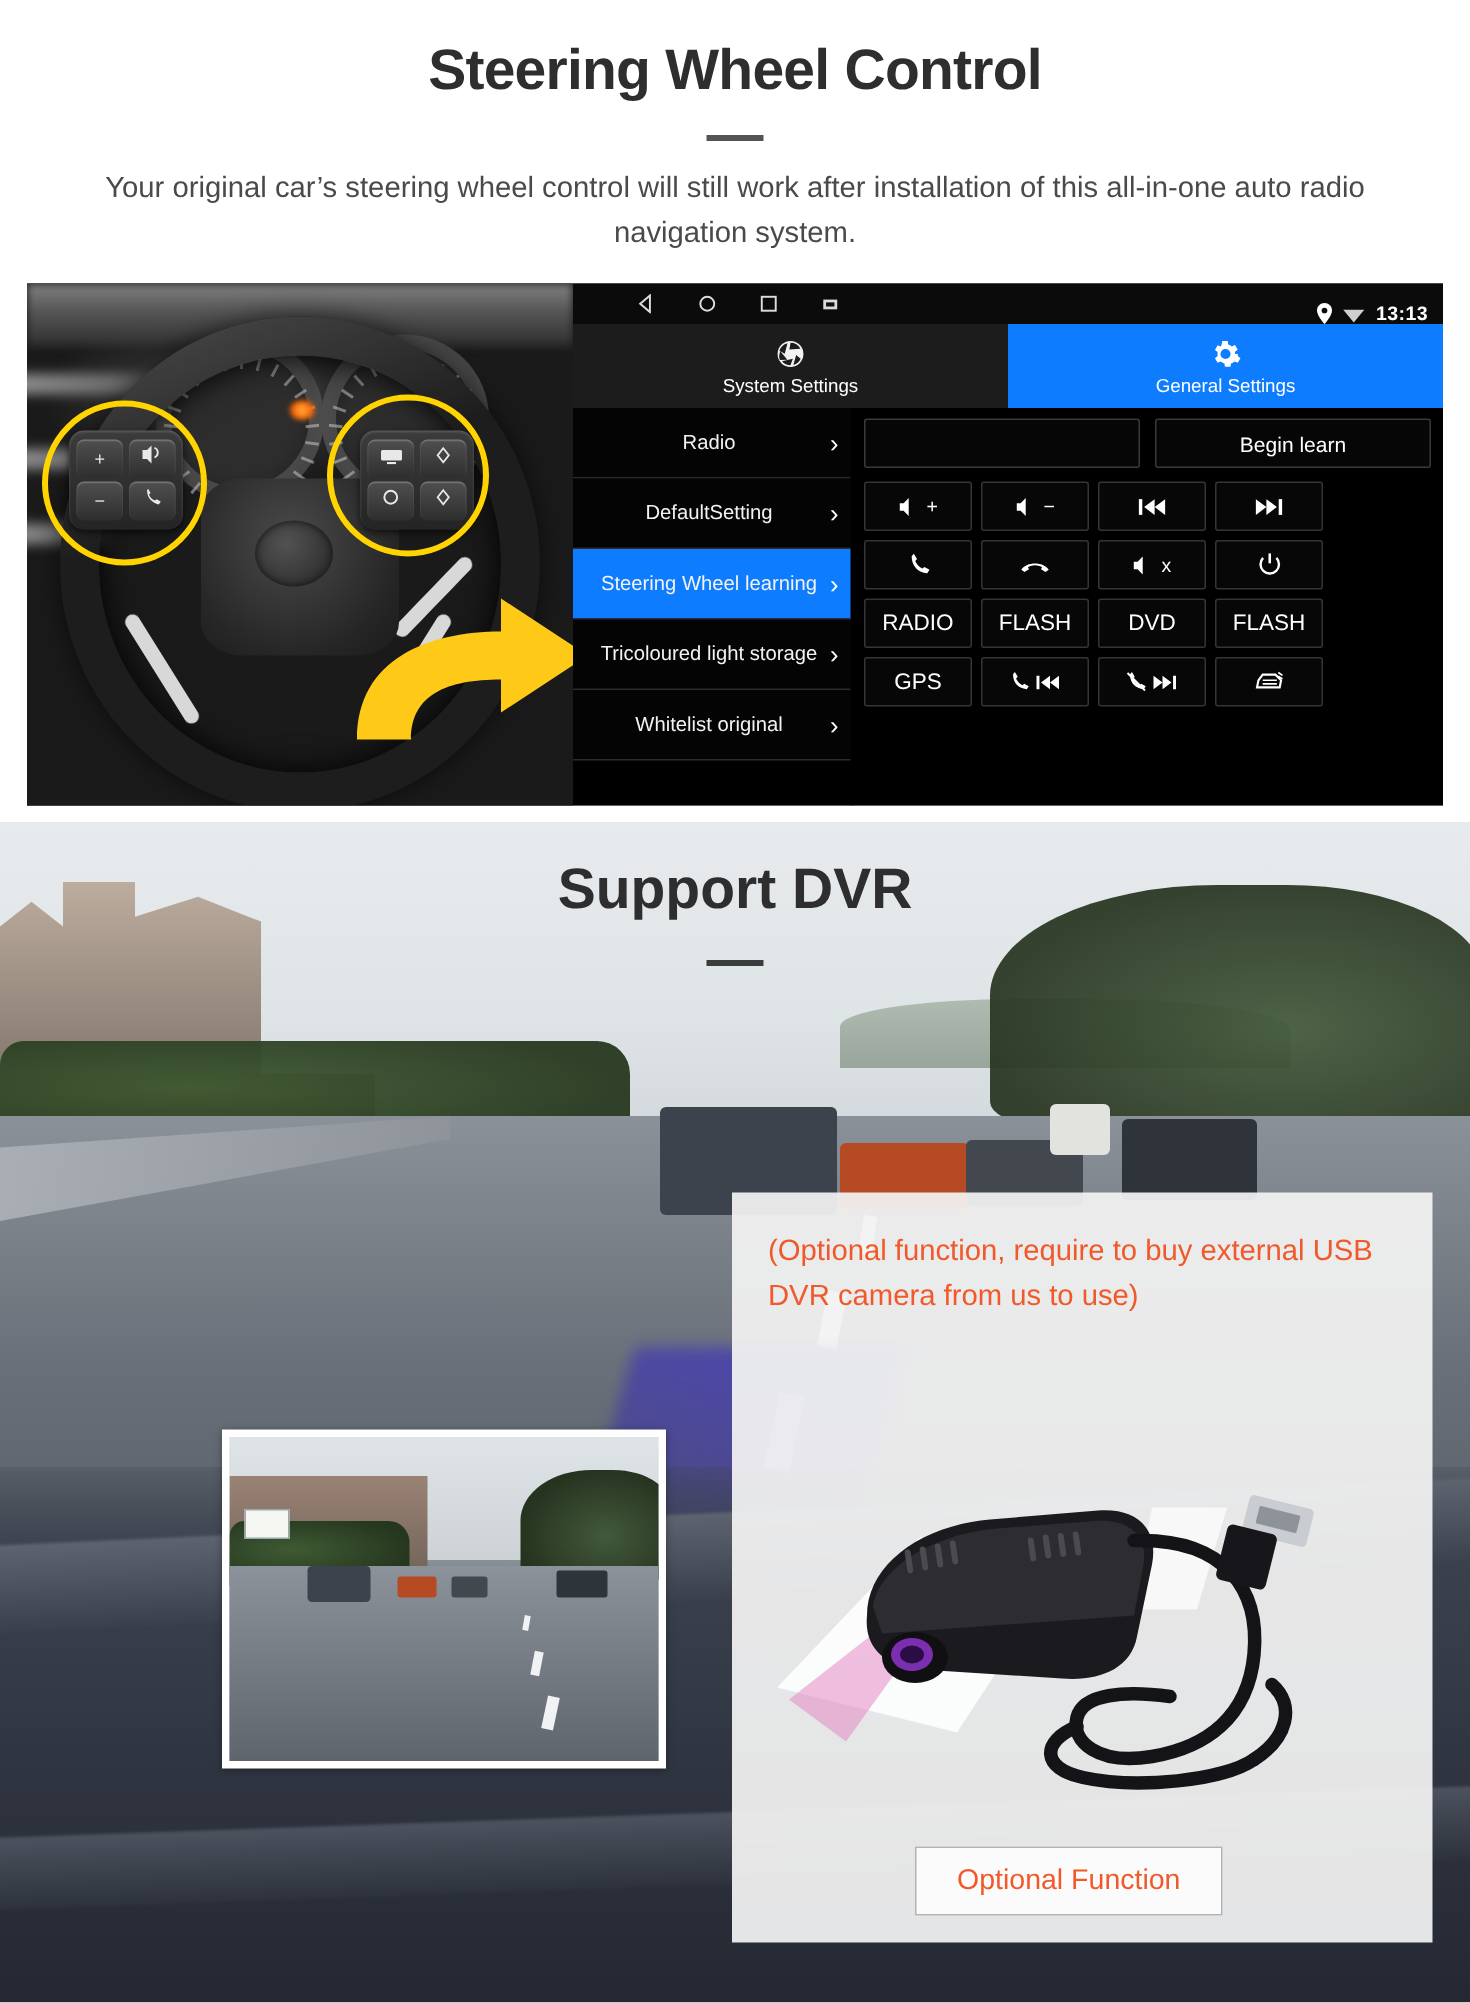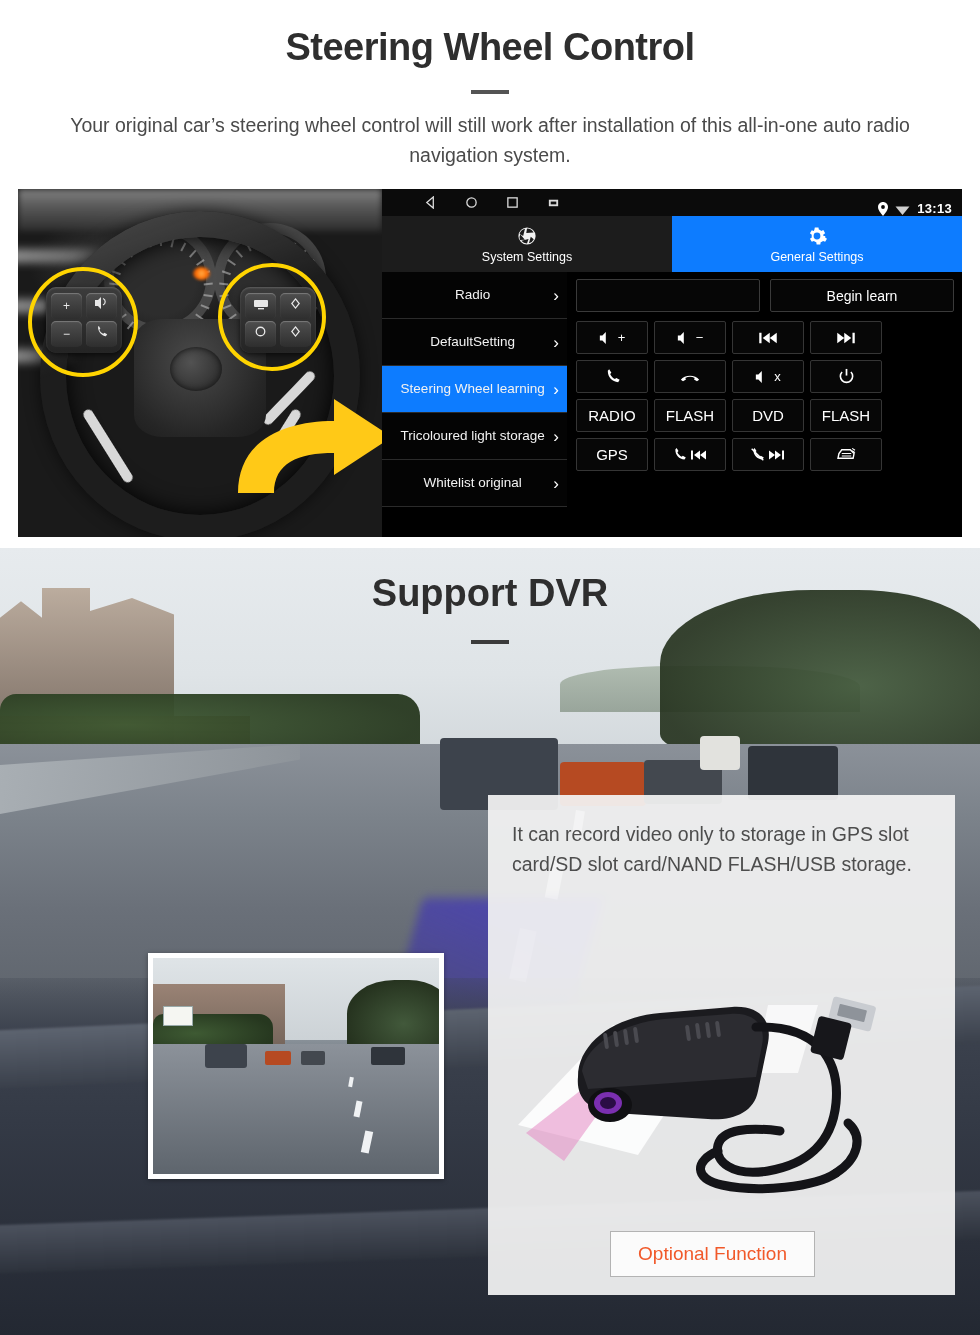--- a/index.html
+++ b/index.html
@@ -623,21 +623,21 @@
       <div style="position:absolute;left:148px;top:43%;width:24px;height:14px;background:#43484f;border-radius:2px;"></div>
       <div style="position:absolute;left:218px;top:41%;width:34px;height:18px;background:#2f343b;border-radius:2px;"></div>
       <div style="position:absolute;left:196px;top:55%;width:4px;height:10px;background:#f0f2f4;transform:rotate(10deg);"></div>
       <div style="position:absolute;left:202px;top:66%;width:6px;height:16px;background:#f0f2f4;transform:rotate(11deg);"></div>
       <div style="position:absolute;left:210px;top:80%;width:8px;height:22px;background:#f0f2f4;transform:rotate(12deg);"></div>
     </div>
   </div>
 
   <div class="card">
     <div class="card-copy">
-      <div class="body-txt">It can record video only to storage in GPS slot card/SD slot card/NAND FLASH/USB storage.</div>
+      <div class="accent">(Optional function, require to buy external USB DVR camera from us to use)</div>
     </div>
 
     <div class="cam-wrap">
       <svg width="420" height="250" viewBox="0 0 420 250">
         <path d="M0 160 L95 60 L205 60 L120 190 Z" fill="#ffffff" opacity=".85"></path>
         <path d="M8 168 L72 118 L92 132 L46 196 Z" fill="#e58ac4" opacity=".55"></path>
         <path d="M250 40 L300 40 L280 108 L236 108 Z" fill="#ffffff" opacity=".7"></path>
         <path d="M60 112 C60 78, 96 52, 142 48 L214 42 C244 40, 254 58, 250 78
                  L240 126 C236 148, 214 156, 190 154 L96 148 C70 146, 58 132, 60 112 Z" fill="#1b1b1f"></path>
         <path d="M64 106 C68 80, 104 58, 146 54 L212 49 C238 47, 248 62, 244 80

